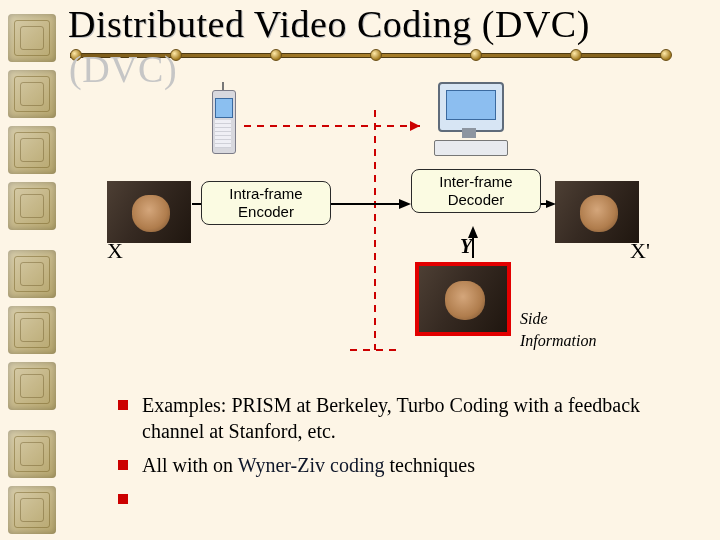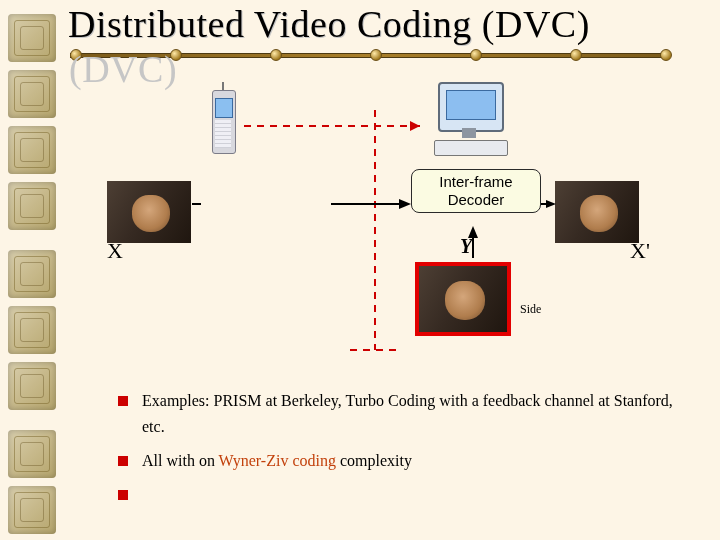--- a/index.html
+++ b/index.html
@@ -35,32 +35,32 @@
   .dec{left:411px;top:169px}
   .xlab{position:absolute;left:107px;top:238px;font-size:22px}
   .xplab{position:absolute;left:630px;top:238px;font-size:22px}
   .ylab{position:absolute;left:460px;top:235px;font-size:20px;font-style:italic;font-weight:bold}
   
   .face{position:absolute;background:linear-gradient(120deg,#4d3f34 0%,#362a22 45%,#1f160f 100%)}
   .face .skin{position:absolute;left:30%;top:22%;width:45%;height:60%;background:radial-gradient(ellipse at 45% 40%,#d4a67b 0%,#b07d4d 60%,#6d4a2b 100%);border-radius:44% 46% 48% 48%}
   .fx{left:107px;top:181px;width:84px;height:62px}
   .fxp{left:555px;top:181px;width:84px;height:62px}
   .fy{left:415px;top:262px;width:88px;height:66px;border:4px solid #e20000}
-  .side{position:absolute;left:520px;top:298px;font-size:12px;line-height:22px}
+  .side{position:absolute;left:520px;top:308px;font-style:italic;font-size:16px;line-height:22px}
   
   svg.diagram{position:absolute;left:0;top:0;width:720px;height:540px;pointer-events:none}
   .dash{stroke:#cc0000;stroke-width:2;stroke-dasharray:7 6;fill:none}
   .solid{stroke:#000;stroke-width:2;fill:none}
   .ah{fill:#000}
   .ahRed{fill:#cc0000}
   
-  .bullets{position:absolute;left:102px;top:372px;right:38px;font-size:16px;line-height:26px}
+  .bullets{position:absolute;left:102px;top:372px;right:38px;font-size:20px;line-height:26px}
   .bullets li{list-style:none;position:relative;margin:0 0 8px 0;padding-left:0}
   .sq{position:absolute;left:-24px;top:8px;width:10px;height:10px;background:#cc0000}
-  .wz{color:#c2410c}
+  .wz{color:#0f172a}
 </style>
 </head>
 <body>
 
 <div class="slide">
 
   <div class="ornament o0"></div>
   <div class="ornament o1"></div>
   <div class="ornament o2"></div>
   <div class="ornament o3"></div>
@@ -90,39 +90,42 @@
       <div class="body"></div>
       <div class="scr"></div>
       <div class="keys"></div>
   </div>
   <div class="computer">
     <div class="mon"></div>
       <div class="stand"></div>
       <div class="kb"></div>
   </div>
 
+  <div class="block enc"><span style="white-space:pre-line">Intra-frame
+Encoder</span></div>
   <div class="block dec"><span style="white-space:pre-line">Inter-frame
 Decoder</span></div>
 
   <div class="xlab">X</div>
   <div class="xplab">X'</div>
   <div class="ylab">Y</div>
 
   <div class="face fx">
       <div class="skin"></div>
     </div>
   <div class="face fxp">
       <div class="skin"></div>
     </div>
   <div class="face fy">
       <div class="skin"></div>
     </div>
 
   <div class="side">
     <span>Side</span><br>
+    <span>Information</span>
   </div>
 
   <svg class="diagram">
 
     <line class="dash" x1="244" y1="126" x2="420" y2="126"></line>
     <polygon class="ahRed" points="420,126 410,121 410,131"></polygon>
 
     <line class="dash" x1="375" y1="110" x2="375" y2="350"></line>
     <line class="dash" x1="350" y1="350" x2="400" y2="350"></line>
 
@@ -138,19 +141,19 @@
     <polygon class="ah" points="473,226 468,238 478,238"></polygon>
   </svg>
 
   <ul class="bullets">
     <li>
       <span class="sq"></span>
       <span>Examples: PRISM at Berkeley, Turbo Coding with a feedback channel at Stanford, etc.</span>
     </li>
     <li>
       <span class="sq"></span>
-      <span>All with on </span><span class="wz">Wyner-Ziv coding</span><span> complexity</span>
+      <span>All with on </span><span class="wz">Wyner-Ziv coding</span><span> techniques</span>
     </li>
     <li>
       <span class="sq"></span>
     </li>
   </ul>
 </div>
 
 </body></html>

